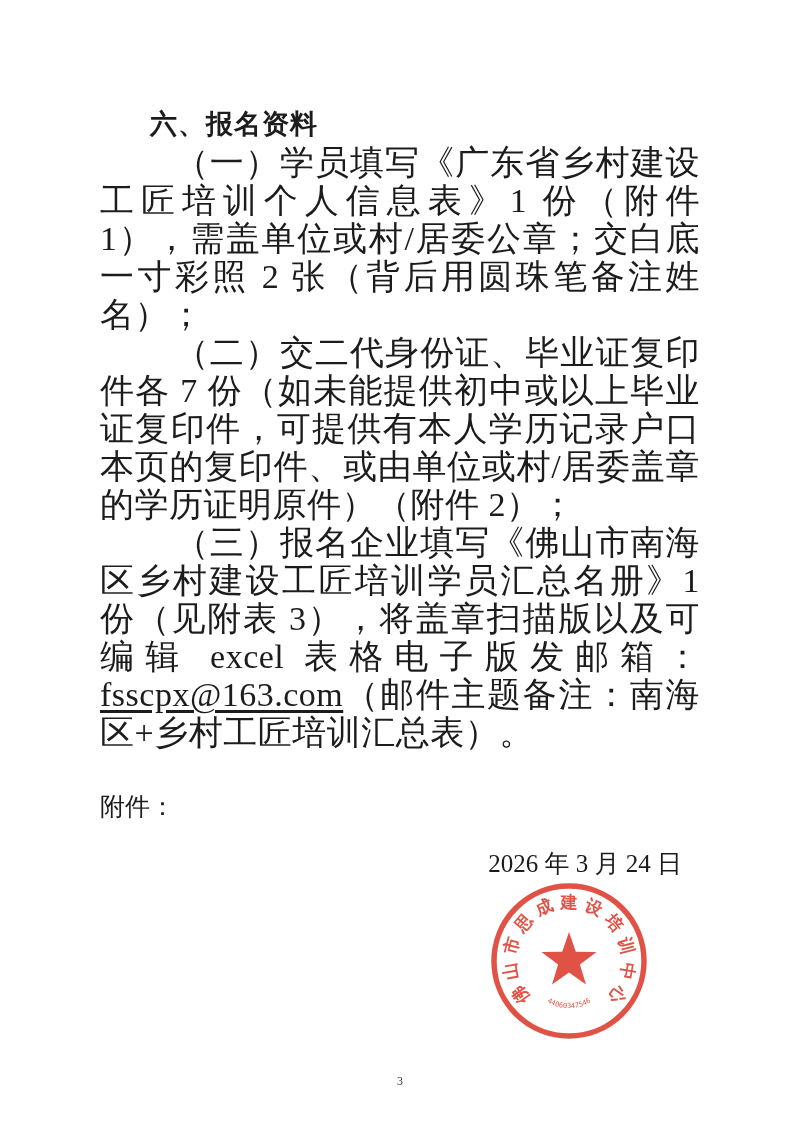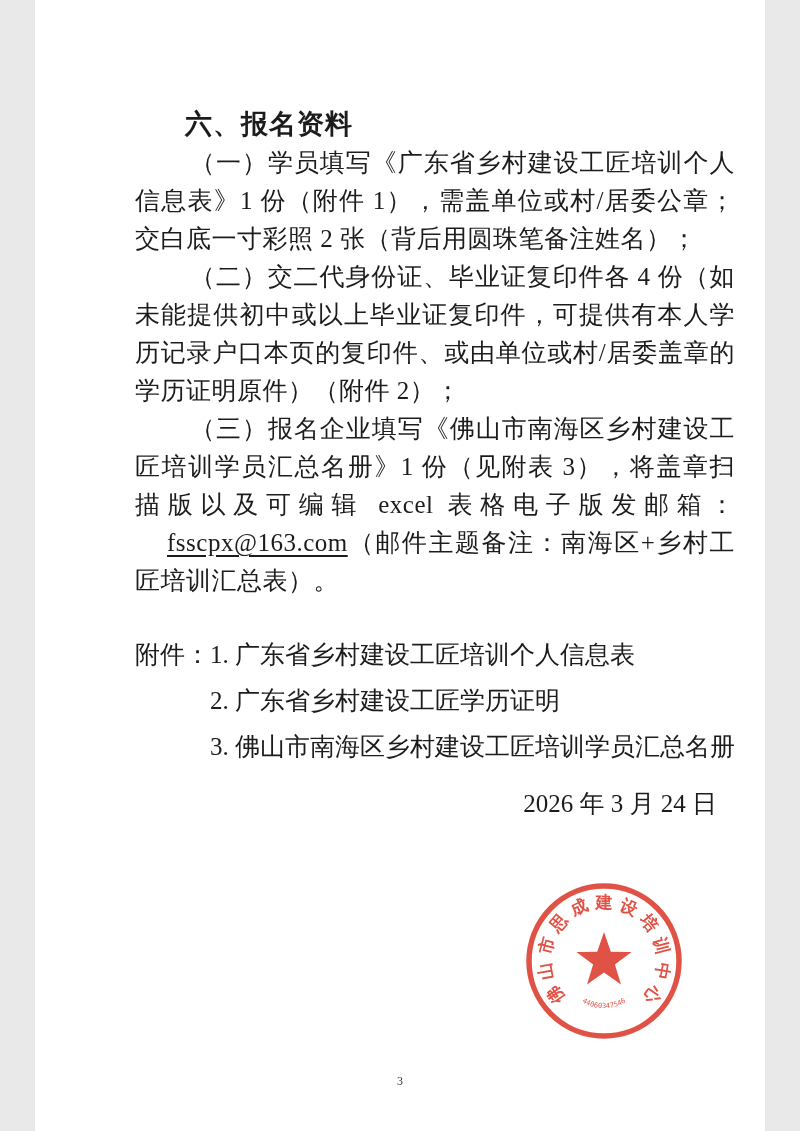--- a/index.html
+++ b/index.html
@@ -1,18 +1,18 @@
 <!DOCTYPE html>
 <html><head>
 <meta charset="utf-8">
 <style>
   html, body { margin: 0; padding: 0; background: #e9e9e9; }
   .page {
     position: relative;
-    width: 730px;
+    width: 800px;
     height: 1131px;
     margin: 0 auto;
     background: #ffffff;
     overflow: hidden;
     font-family: "Liberation Serif", "DejaVu Serif", serif;
     color: #1c1c1c;
   }
   .content {
     position: absolute;
     left: 100px;
@@ -22,28 +22,28 @@
   .title {
     font-family: "Liberation Sans", "DejaVu Sans", sans-serif;
     font-weight: bold;
     font-size: 27px;
     line-height: 40px;
     margin: 0 0 0 50px;
     letter-spacing: 1px;
   }
   .para {
     margin: 0;
-    font-size: 25px;
+    font-size: 34px;
     line-height: 38px;
     text-align: justify;
     text-indent: 2.2em;
     letter-spacing: 0.5px;
   }
   .para .seg { font: inherit; }
-  .email-underline { text-decoration: underline; text-underline-offset: 4px; margin-left: 32px; }
+  .email-underline { text-decoration: underline; text-underline-offset: 4px; }
   .bold-seg { font-weight: bold; }
   .attachments {
     margin-top: 32px;
     display: flex;
     align-items: flex-start;
     font-size: 25px;
     line-height: 46px;
     font-family: Liberation Serif, serif;
   }
   .att-label { white-space: nowrap; }
@@ -79,32 +79,27 @@
 </head>
 <body>
 
 <div class="page">
   <div class="content">
 
     <h1 class="title">六、报名资料</h1>
 
     <p class="para"><span class="seg">（一）学员填写《广东省乡村建设工匠培训个人信息表》1 份（附件 1），需盖单位或村/居委公章；交白底一寸彩照 2 张（背后用圆珠笔备注姓名）；</span></p>
 
-    <p class="para"><span class="seg">（二）交二代身份证、毕业证复印件各 4 份（如未能提供初中或以上毕业证复印件，可提供有本人学历记录户口本页的复印件、或由单位或村/居委盖章的学历证明原件）（附件 2）；</span></p>
+    <p class="para"><span class="seg">（二）交二代身份证、毕业证复印件各 7 份（如未能提供初中或以上毕业证复印件，可提供有本人学历记录户口本页的复印件、或由单位或村/居委盖章的学历证明原件）（附件 2）；</span></p>
 
     <p class="para"><span class="seg">（三）报名企业填写《佛山市南海区乡村建设工匠培训学员汇总名册》1 份（见附表 3），将盖章扫描版以及可编辑 excel 表格电子版发邮箱：</span><span class="seg email-underline">fsscpx@163.com</span><span class="seg">（邮件主题备注：南海区+乡村工匠培训汇总表）。</span></p>
 
 
     <div class="attachments">
       <span class="att-label">附件：</span>
-      <div class="att-items">
-        <div class="att-item">1. 广东省乡村建设工匠培训个人信息表</div>
-        <div class="att-item">2. 广东省乡村建设工匠学历证明</div>
-        <div class="att-item">3. 佛山市南海区乡村建设工匠培训学员汇总名册</div>
-      </div>
     </div>
 
     <div class="signature">
       <div>2026 年 3 月 24 日</div>
     </div>
 
   </div>
 
   <svg class="seal" id="seal-svg" viewBox="0 0 162 162" aria-hidden="true">
       <circle cx="81" cy="81" r="75" fill="none" stroke="#dd3a2c" stroke-width="5.5"></circle>

